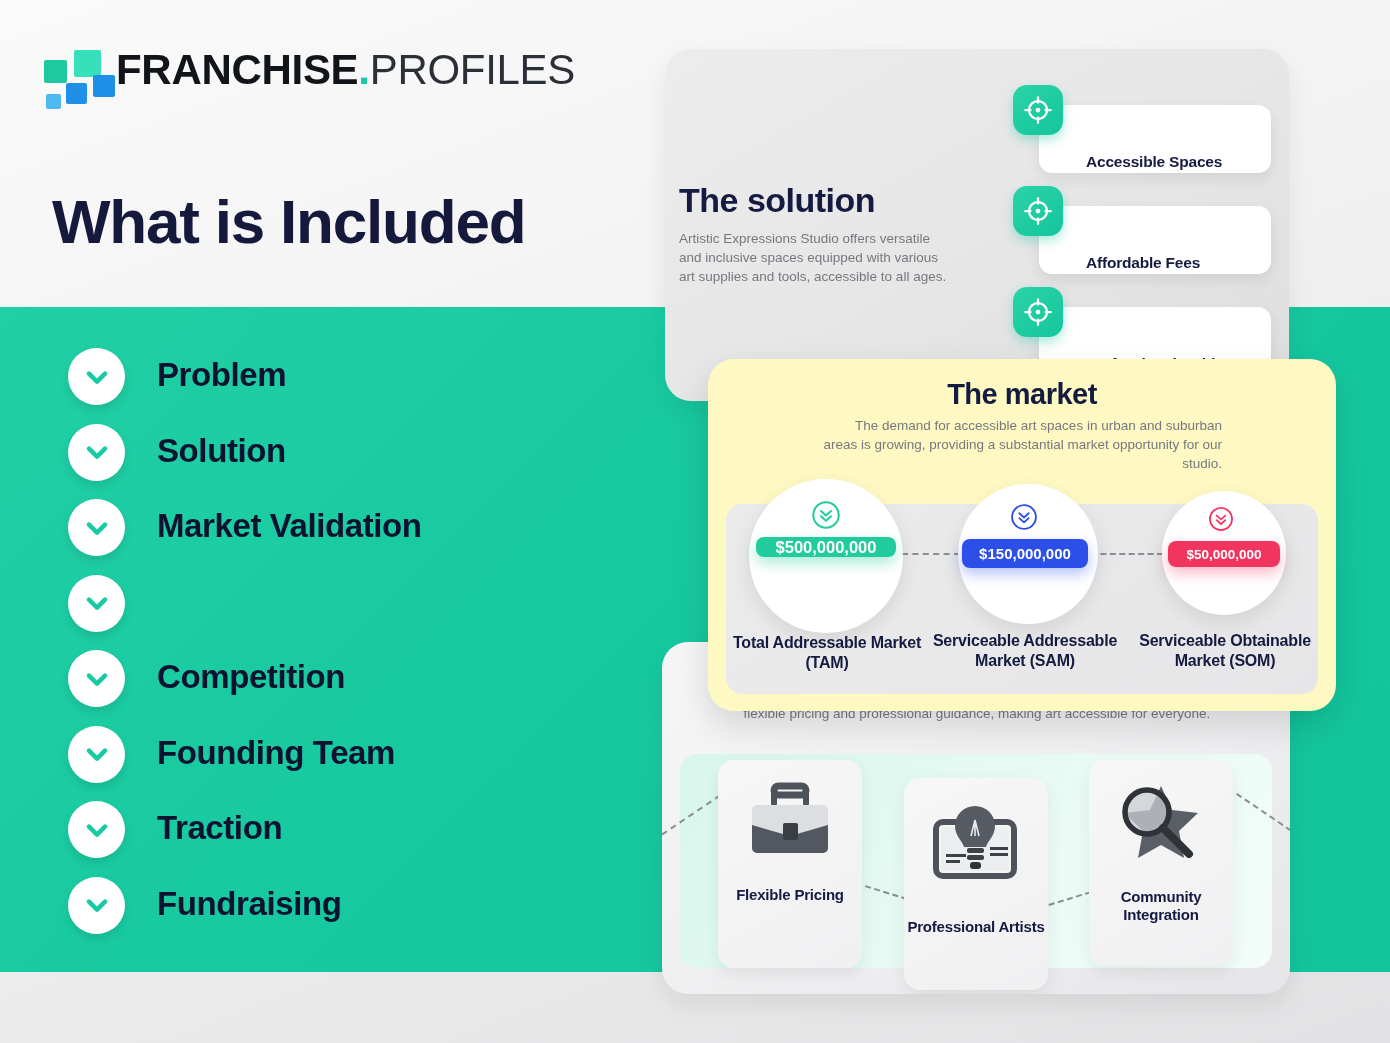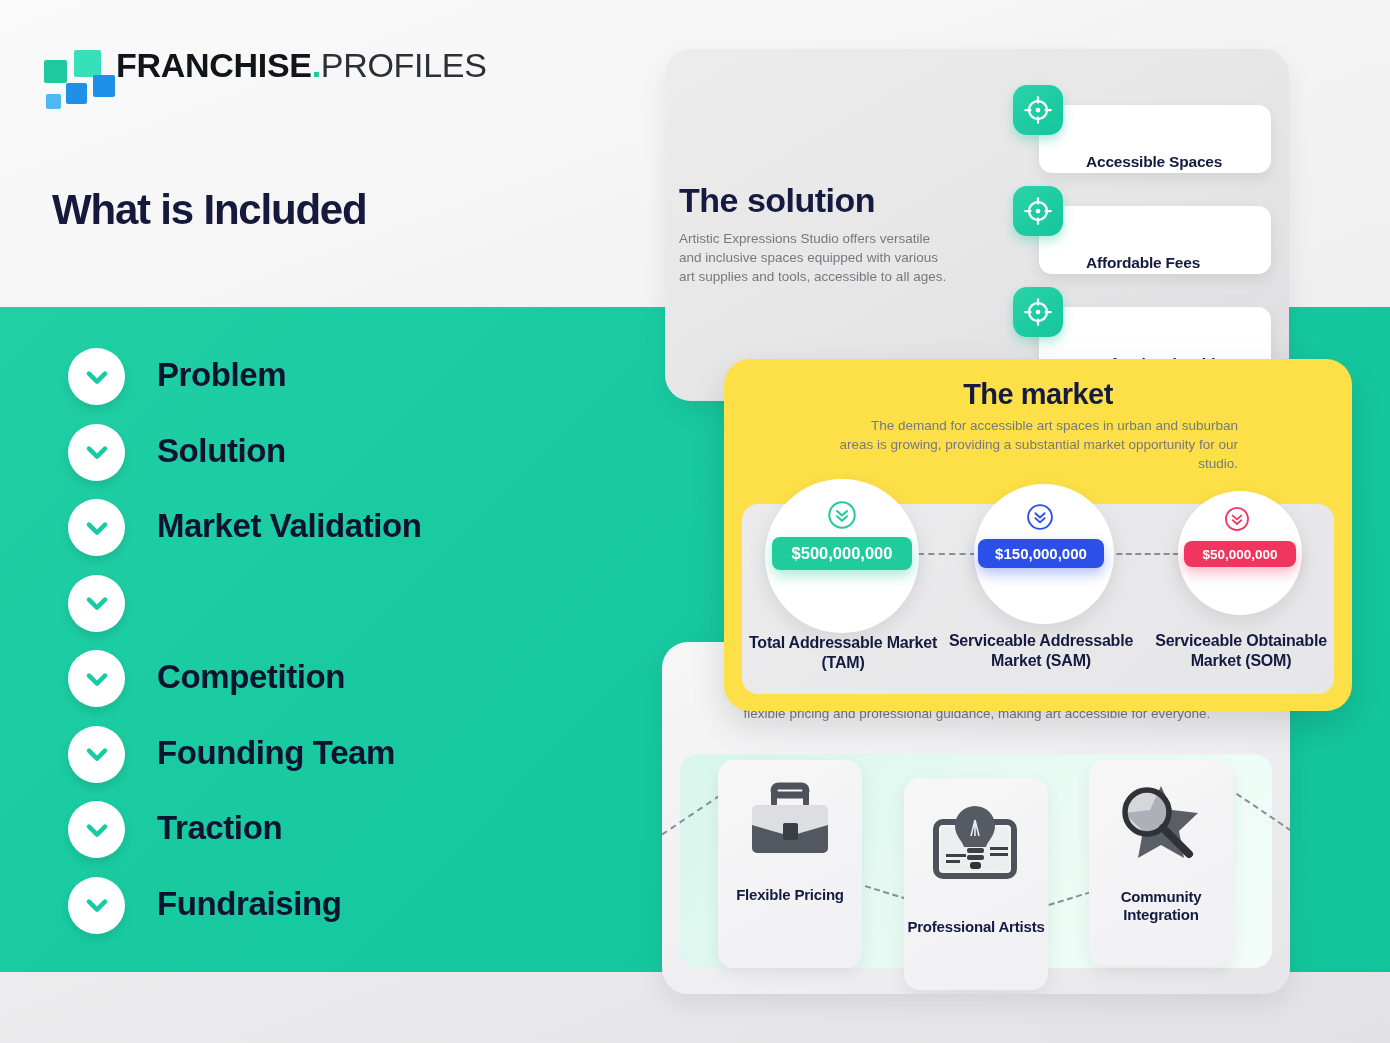--- a/index.html
+++ b/index.html
@@ -16,31 +16,31 @@
     position:absolute;left:0;top:307px;width:1390px;height:665px;
     background:linear-gradient(135deg,#21cfa4 0%,#17c9a0 45%,#12c49c 100%);
   }
 
   
   .logo{position:absolute;left:44px;top:48px;width:520px;height:62px;}
   .logo-marks{position:absolute;left:0;top:2px;width:64px;height:56px;}
   .sq{position:absolute;border-radius:2px;}
   .logo-word{
     position:absolute;left:72px;top:-2px;
-    font-size:34px;letter-spacing:-.3px;white-space:nowrap;
+    font-size:42px;letter-spacing:-.3px;white-space:nowrap;
     font-family:"Liberation Sans", sans-serif;
   }
   .lw-b{font-weight:bold;color:#111418;}
   .lw-l{font-weight:400;color:#2b2f36;}
   .lw-dot{color:#17c9a0;font-weight:bold;}
 
   
   .headline{
     position:absolute;left:52px;top:186px;
-    font-size:42px;font-weight:bold;color:#151a3d;
+    font-size:62px;font-weight:bold;color:#151a3d;
     letter-spacing:-1.2px;
   }
 
   
   .checklist{position:absolute;left:68px;top:346px;width:560px;}
   .cl-item{position:relative;height:75.5px;}
   .cl-circle{
     position:absolute;left:0;top:2px;width:57px;height:57px;border-radius:50%;
     background:#ffffff;box-shadow:0 5px 10px rgba(0,0,0,.10);
     display:flex;align-items:center;justify-content:center;
@@ -107,22 +107,22 @@
     box-shadow:0 6px 16px rgba(0,0,0,.07);
     display:flex;flex-direction:column;align-items:center;
   }
   .picto-label{
     font-size:15px;font-weight:bold;color:#141a40;text-align:center;
     line-height:1.2;letter-spacing:-.2px;
   }
 
   
   .mkt-card{
-    position:absolute;left:724px;top:359px;width:628px;height:352px;
-    border-radius:26px;background:#fde047;
+    position:absolute;left:708px;top:359px;width:628px;height:352px;
+    border-radius:26px;background:#fef9c3;
     box-shadow:0 14px 34px rgba(0,0,0,.13);
   }
   .mkt-title{
     position:absolute;left:0;right:0;top:19px;text-align:center;
     font-size:29px;font-weight:bold;color:#141a40;letter-spacing:-.5px;
   }
   .mkt-body{
     position:absolute;left:114px;top:57px;width:400px;text-align:right;
     font-size:13.5px;line-height:1.42;color:#77787e;
   }
@@ -364,21 +364,21 @@
 
     <div class="mkt-col">
       <div class="mkt-bubble" style="left:41px;top:120px;width:154px;height:154px;"></div>
       <div class="mkt-ring" style="left:103px;top:141px;width:30px;height:30px;">
         <svg width="30" height="30" viewBox="0 0 24 24" fill="none" stroke="#20cc9b" stroke-width="1.6" stroke-linecap="round" stroke-linejoin="round">
           <circle cx="12" cy="12" r="10.2"></circle>
             <polyline points="8,8.8 12,12.4 16,8.8"></polyline>
             <polyline points="8,13 12,16.6 16,13"></polyline>
         </svg>
       </div>
-      <div class="mkt-chip" style="left:48px;top:178px;width:140px;height:33px;background:#20cc9b;font-size:16.5px;box-shadow:0 6px 14px rgba(32,204,155,.38);">$500,000,000</div>
+      <div class="mkt-chip" style="left:48px;top:178px;width:140px;height:20px;background:#20cc9b;font-size:16.5px;box-shadow:0 6px 14px rgba(32,204,155,.38);">$500,000,000</div>
       <div class="mkt-cap" style="left:20px;top:274px;width:198px;">Total Addressable Market (TAM)</div>
     </div>
 
     <div class="mkt-col">
       <div class="mkt-bubble" style="left:250px;top:125px;width:140px;height:140px;"></div>
       <div class="mkt-ring" style="left:302px;top:144px;width:28px;height:28px;">
         <svg width="28" height="28" viewBox="0 0 24 24" fill="none" stroke="#2b4fe8" stroke-width="1.6" stroke-linecap="round" stroke-linejoin="round">
           <circle cx="12" cy="12" r="10.2"></circle>
             <polyline points="8,8.8 12,12.4 16,8.8"></polyline>
             <polyline points="8,13 12,16.6 16,13"></polyline>

